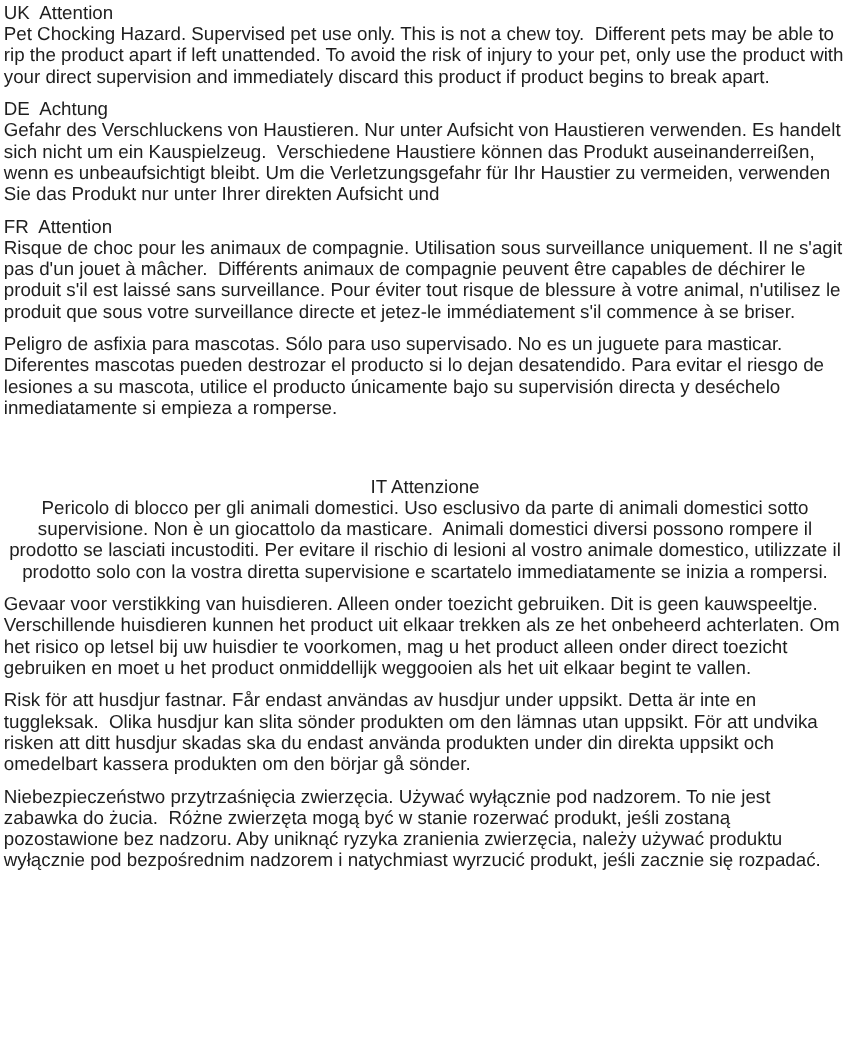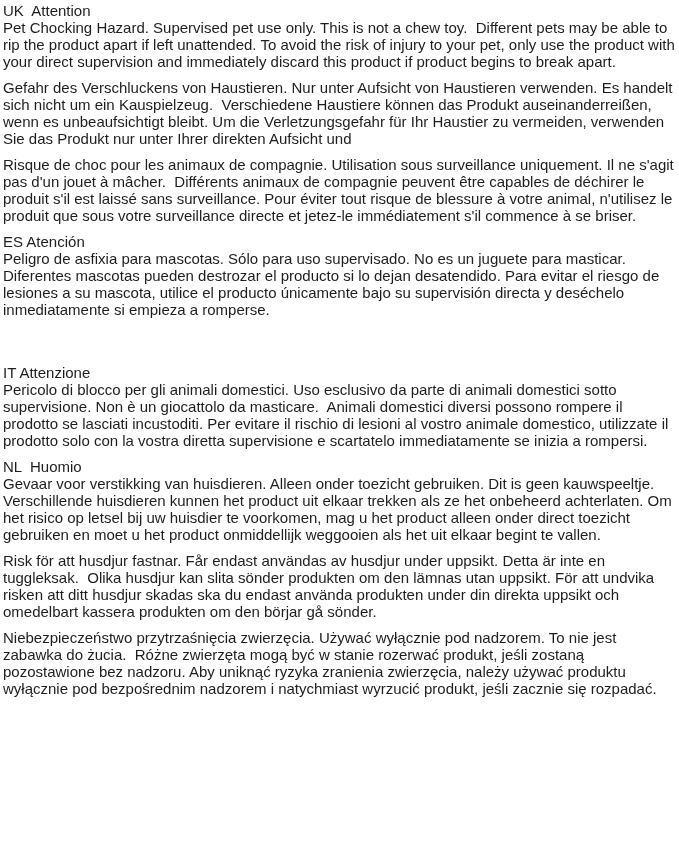--- a/index.html
+++ b/index.html
@@ -20,58 +20,59 @@
   .doc {
     padding: 2px 2px 0 3px;
     box-sizing: border-box;
     width: 679px;
   }
   .warning-section {
     margin: 0 0 9px 0;
   }
   .warning-section.extra-gap {
     margin-top: 46px; 
+    text-align: center;
   }
   .warning-heading,
   .warning-body {
     margin: 0;
     white-space: pre-wrap;       
     word-spacing: normal;
   }
 </style>
 </head>
 <body>
 
 <div class="doc">
 
   <div class="warning-section">
     <p class="warning-heading">UK  Attention</p>
     <p class="warning-body">Pet Chocking Hazard. Supervised pet use only. This is not a chew toy.  Different pets may be able to rip the product apart if left unattended. To avoid the risk of injury to your pet, only use the product with your direct supervision and immediately discard this product if product begins to break apart.</p>
   </div>
 
   <div class="warning-section">
+    <p class="warning-heading">DE  Achtung</p>
     <p class="warning-body">Gefahr des Verschluckens von Haustieren. Nur unter Aufsicht von Haustieren verwenden. Es handelt sich nicht um ein Kauspielzeug.  Verschiedene Haustiere können das Produkt auseinanderreißen, wenn es unbeaufsichtigt bleibt. Um die Verletzungsgefahr für Ihr Haustier zu vermeiden, verwenden Sie das Produkt nur unter Ihrer direkten Aufsicht und</p>
   </div>
 
   <div class="warning-section">
+    <p class="warning-heading">FR  Attention</p>
     <p class="warning-body">Risque de choc pour les animaux de compagnie. Utilisation sous surveillance uniquement. Il ne s'agit pas d'un jouet à mâcher.  Différents animaux de compagnie peuvent être capables de déchirer le produit s'il est laissé sans surveillance. Pour éviter tout risque de blessure à votre animal, n'utilisez le produit que sous votre surveillance directe et jetez-le immédiatement s'il commence à se briser.</p>
   </div>
 
   <div class="warning-section">
-    <p class="warning-heading">ES Atención</p>
     <p class="warning-body">Peligro de asfixia para mascotas. Sólo para uso supervisado. No es un juguete para masticar.  Diferentes mascotas pueden destrozar el producto si lo dejan desatendido. Para evitar el riesgo de lesiones a su mascota, utilice el producto únicamente bajo su supervisión directa y deséchelo inmediatamente si empieza a romperse.</p>
   </div>
 
   <div class="warning-section extra-gap">
     <p class="warning-heading">IT Attenzione</p>
     <p class="warning-body">Pericolo di blocco per gli animali domestici. Uso esclusivo da parte di animali domestici sotto supervisione. Non è un giocattolo da masticare.  Animali domestici diversi possono rompere il prodotto se lasciati incustoditi. Per evitare il rischio di lesioni al vostro animale domestico, utilizzate il prodotto solo con la vostra diretta supervisione e scartatelo immediatamente se inizia a rompersi.</p>
   </div>
 
   <div class="warning-section">
-    <p class="warning-heading">NL  Huomio</p>
     <p class="warning-body">Gevaar voor verstikking van huisdieren. Alleen onder toezicht gebruiken. Dit is geen kauwspeeltje.  Verschillende huisdieren kunnen het product uit elkaar trekken als ze het onbeheerd achterlaten. Om het risico op letsel bij uw huisdier te voorkomen, mag u het product alleen onder direct toezicht gebruiken en moet u het product onmiddellijk weggooien als het uit elkaar begint te vallen.</p>
   </div>
 
   <div class="warning-section">
     <p class="warning-body">Risk för att husdjur fastnar. Får endast användas av husdjur under uppsikt. Detta är inte en tuggleksak.  Olika husdjur kan slita sönder produkten om den lämnas utan uppsikt. För att undvika risken att ditt husdjur skadas ska du endast använda produkten under din direkta uppsikt och omedelbart kassera produkten om den börjar gå sönder.</p>
   </div>
 
   <div class="warning-section">
     <p class="warning-body">Niebezpieczeństwo przytrzaśnięcia zwierzęcia. Używać wyłącznie pod nadzorem. To nie jest zabawka do żucia.  Różne zwierzęta mogą być w stanie rozerwać produkt, jeśli zostaną pozostawione bez nadzoru. Aby uniknąć ryzyka zranienia zwierzęcia, należy używać produktu wyłącznie pod bezpośrednim nadzorem i natychmiast wyrzucić produkt, jeśli zacznie się rozpadać.</p>
   </div>

